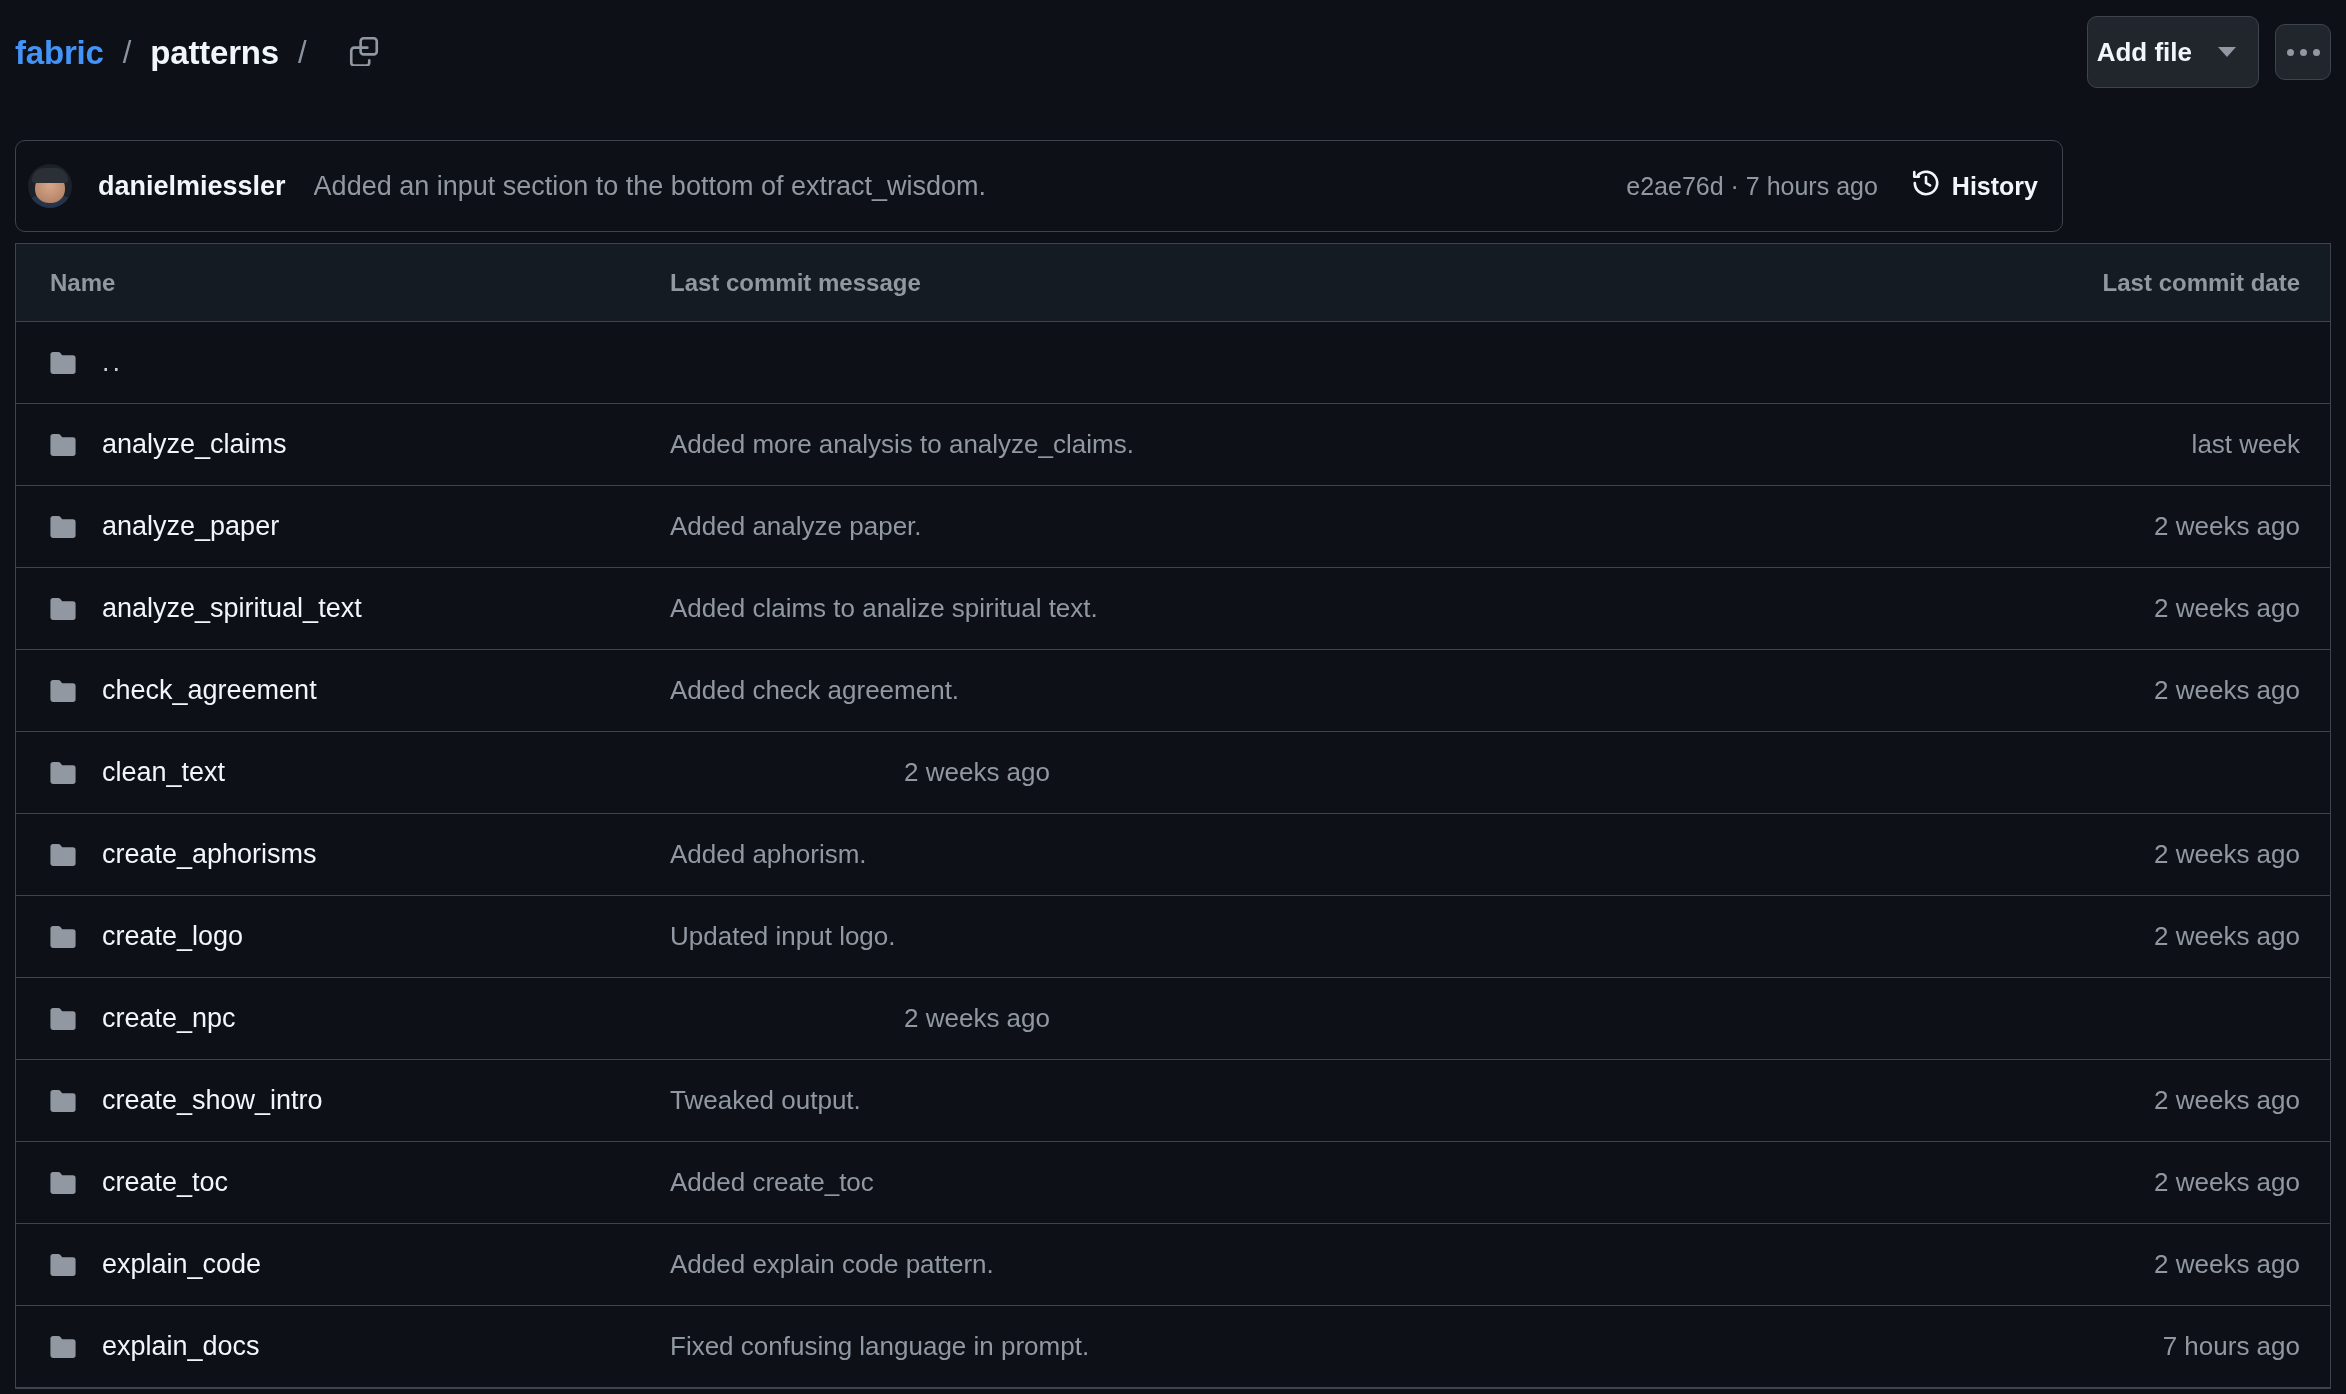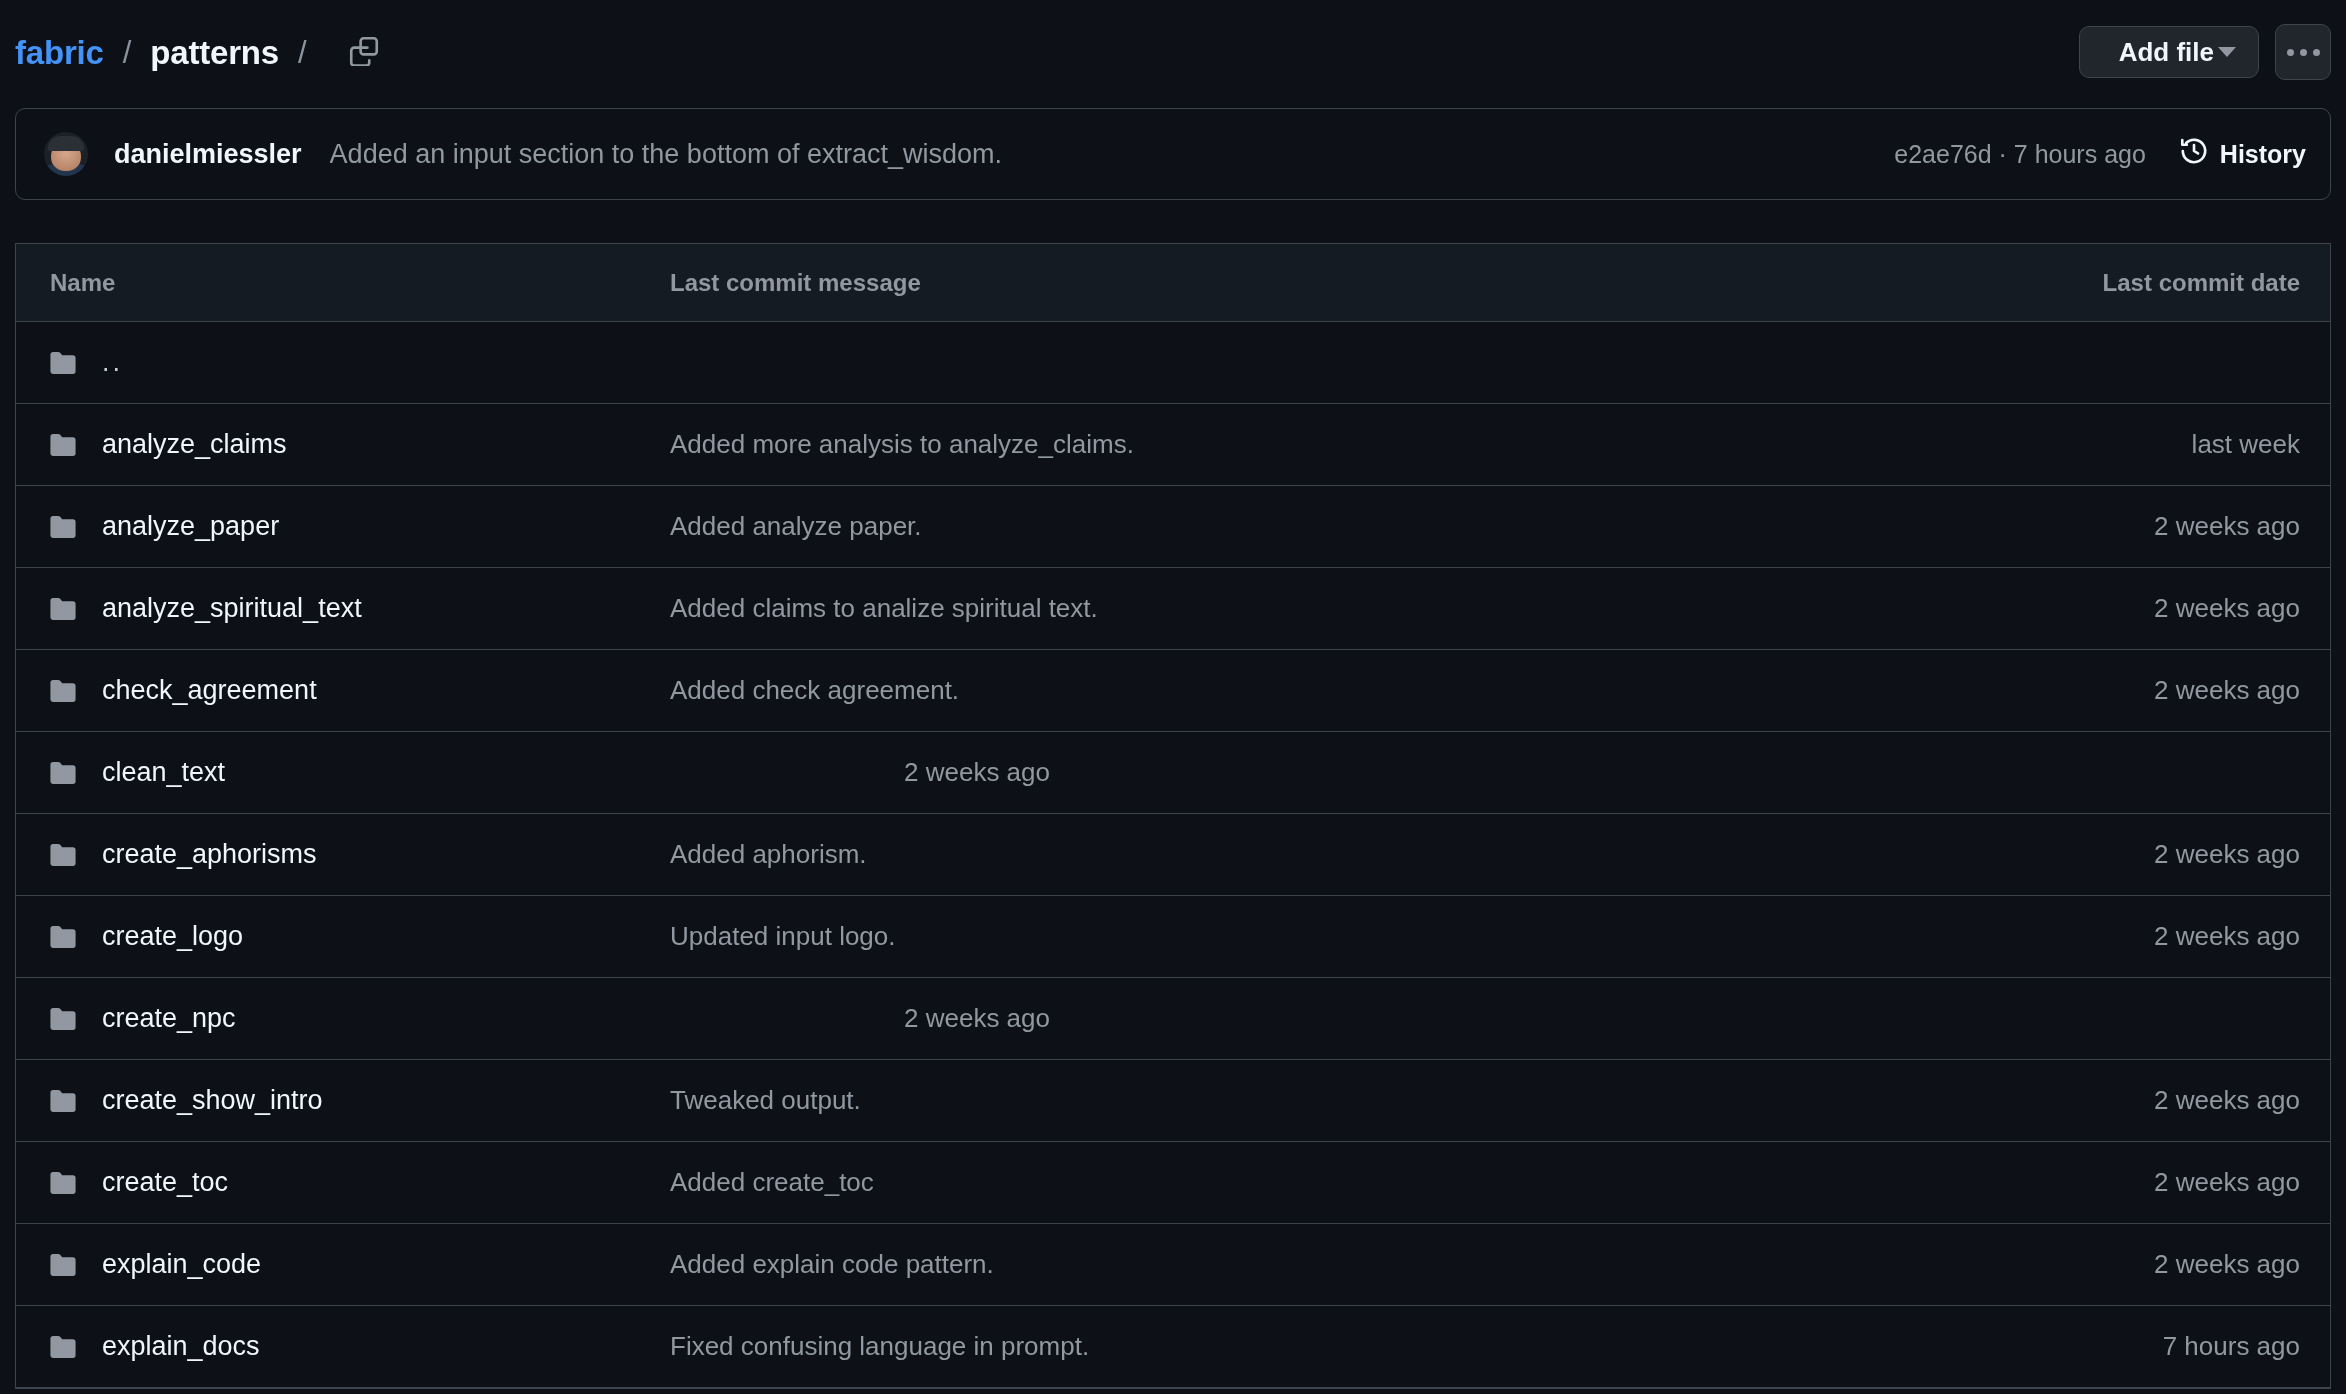--- a/index.html
+++ b/index.html
@@ -54,31 +54,31 @@
     border: none;
   }
 
   .header-actions {
     margin-left: auto;
     display: flex;
     align-items: center;
     gap: 16px;
   }
   .btn-addfile {
-    height: 52px;
+    height: 72px;
     background: #21262d;
     border: 1px solid #3d444d;
     border-radius: 10px;
     color: #f0f6fc;
     font-size: 26px;
     font-weight: bold;
-    padding: 0 22px 0 39px;
-    display: flex;
-    align-items: center;
-    gap: 4px;
+    padding: 0 22px 0 9px;
+    display: flex;
+    align-items: center;
+    gap: 26px;
     cursor: pointer;
     font-family: "Liberation Sans", sans-serif;
   }
   .caret {
     width: 0; height: 0;
     border-left: 9px solid transparent;
     border-right: 9px solid transparent;
     border-top: 10px solid #9198a1;
   }
   .btn-kebab {
@@ -91,28 +91,28 @@
     cursor: pointer;
   }
   .kebab-dot {
     width: 7px; height: 7px; border-radius: 50%;
     background: #9198a1;
   }
 
   
   .commit-bar {
     position: absolute;
-    left: 15px; top: 108px;
-    width: 2316px; height: 92px;
+    left: 15px; top: 140px;
+    width: 2048px; height: 92px;
     background: #0d1117;
     border: 1px solid #3d444d;
     border-radius: 10px;
     display: flex;
     align-items: center;
-    padding: 0 24px 0 28px;
+    padding: 0 24px 0 12px;
   }
   .avatar {
     width: 44px; height: 44px;
     border-radius: 50%;
     flex: 0 0 auto;
     overflow: hidden;
     position: relative;
     background: #1c2128;
   }
   .avatar .face {

